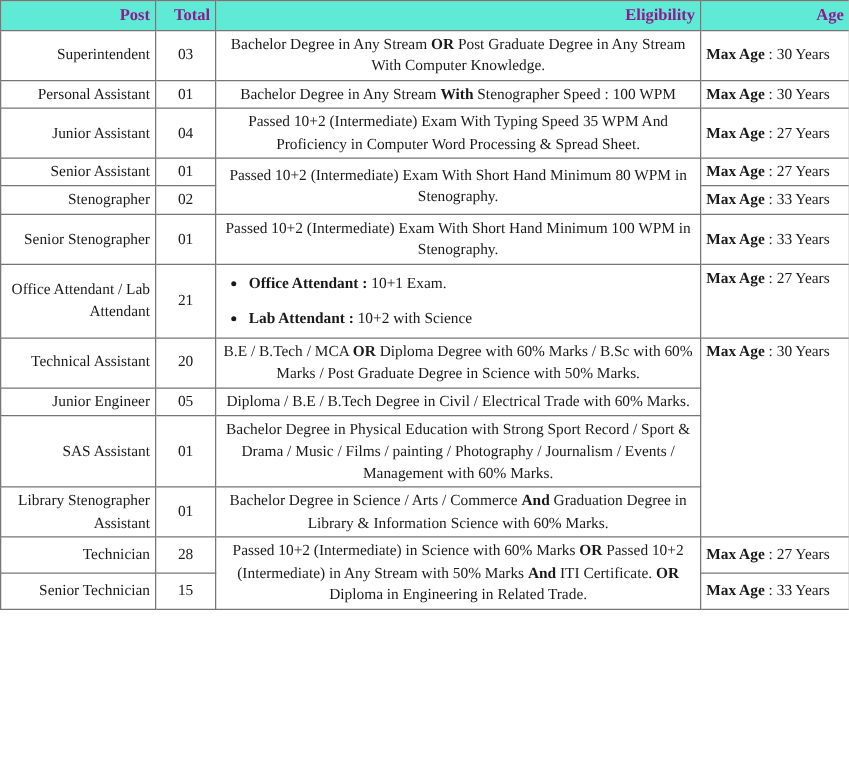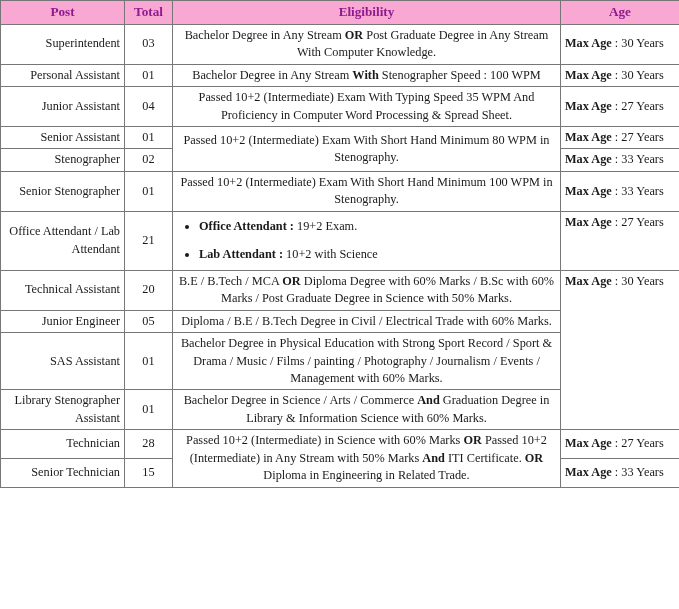--- a/index.html
+++ b/index.html
@@ -31,25 +31,25 @@
     vertical-align: middle;
     line-height: 1.42;
     word-wrap: break-word;
     overflow-wrap: break-word;
   }
 
   thead th {
     color: #8e1a8e;
     font-weight: bold;
     font-size: 13.2px;
-    text-align: center;
+    text-align: right;
     border: none;
     border-bottom: 2px solid #111111;
     padding: 2px 4px 4px 4px;
-    background: #f9a8d4;
+    background: #5eead4;
   }
   thead th.hdr-post  { border-right: 1px solid #9a9a9a; }
   thead th.hdr-total { border-right: 1px solid #9a9a9a; }
   thead th.hdr-elig  { border-right: 1px solid #9a9a9a; }
 
   td.post {
     text-align: right;
     white-space: normal;
   }
   td.total {
@@ -134,21 +134,21 @@
         <td class="post">Senior Stenographer</td>
         <td class="total">01</td>
         <td class="elig">Passed 10+2 (Intermediate) Exam With Short Hand Minimum 100 WPM in Stenography.</td>
         <td class="age"><span class="mx">Max Age</span><span> : 33 Years</span></td>
       </tr>
       <tr class="grp-top">
         <td class="post">Office Attendant / Lab Attendant</td>
         <td class="total">21</td>
         <td class="elig" style="vertical-align: top;">
           <ul class="bullets">
-            <li><span class="b">Office Attendant :</span><span> 19+2 Exam.</span></li>
+            <li><span class="b">Office Attendant :</span><span> 10+1 Exam.</span></li>
             <li><span class="b">Lab Attendant :</span><span> 10+2 with Science</span></li>
           </ul>
         </td>
         <td class="age" style="vertical-align: top;"><span class="mx">Max Age</span><span> : 27 Years</span></td>
       </tr>
       <tr class="grp-top">
         <td class="post">Technical Assistant</td>
         <td class="total">20</td>
         <td class="elig" style="vertical-align: top;">B.E / B.Tech / MCA <b>OR</b> Diploma Degree with 60% Marks / B.Sc with 60% Marks / Post Graduate Degree in Science with 50% Marks.</td>
         <td class="age" rowspan="4" style="vertical-align: top;"><span class="mx">Max Age</span><span> : 30 Years</span></td>

